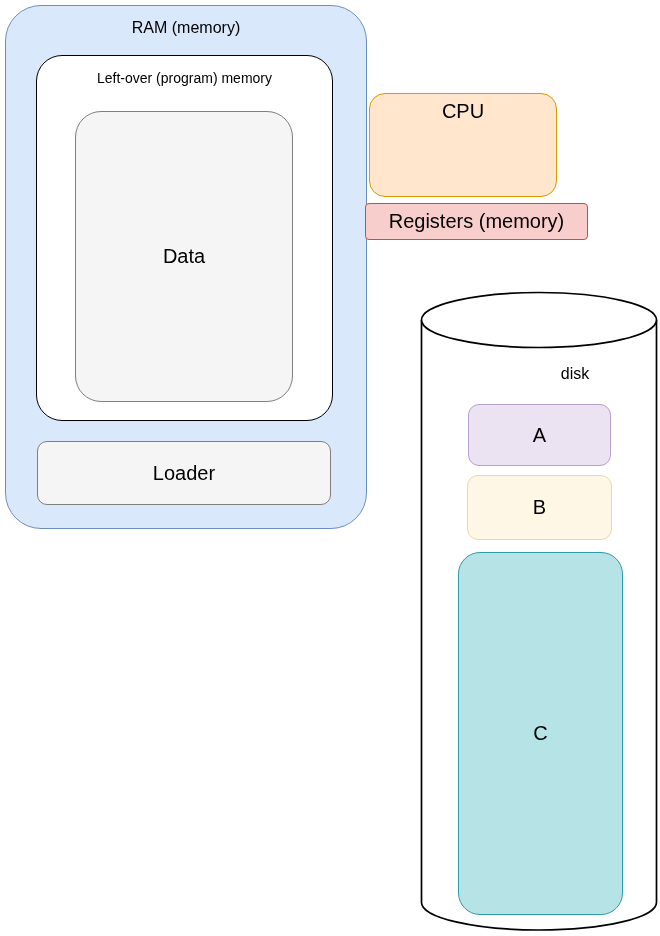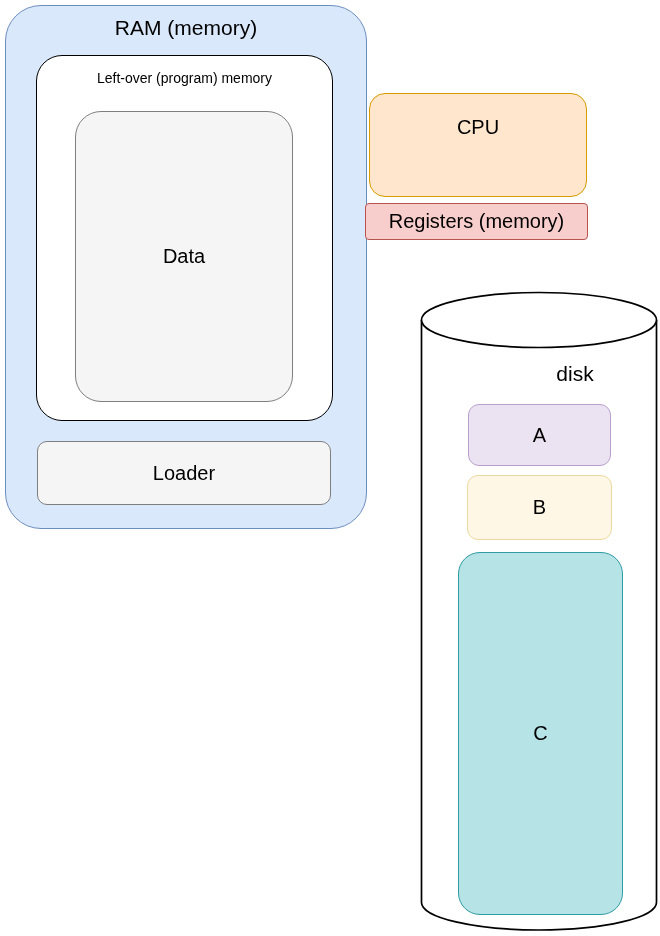--- a/index.html
+++ b/index.html
@@ -17,21 +17,21 @@
     box-sizing: border-box;
     display: flex;
     align-items: center;
     justify-content: center;
     font-size: 20px;
     text-align: center;
   }
   .floating-label {
     position: absolute;
     text-align: center;
-    font-size: 21px;
+    font-size: 16px;
     line-height: 23px;
     white-space: nowrap;
   }
   
   .ram {
     left: 5px; top: 5px; width: 362px; height: 524px;
     background: #dae8fc;
     border: 1.5px solid #6c8ebf;
     border-radius: 36px;
   }
@@ -53,26 +53,26 @@
   }
   
   .loader {
     left: 37px; top: 441px; width: 294px; height: 64px;
     background: #f5f5f5;
     border: 1.4px solid #7f7f7f;
     border-radius: 10px;
   }
   
   .cpu {
-    left: 369px; top: 93px; width: 218px; height: 104px;
+    left: 369px; top: 93px; width: 188px; height: 104px;
     background: #ffe6cc;
     border: 1.7px solid #d79b00;
     border-radius: 16px;
     align-items: flex-start;
-    padding-top: 22px;
+    padding-top: 6px;
   }
   
   .registers {
     left: 365px; top: 203px; width: 223px; height: 37px;
     background: #f8cecc;
     border: 1.5px solid #b85450;
     border-radius: 4px;
   }
   
   .cylinder-svg { position: absolute; left: 420px; top: 291px; }

